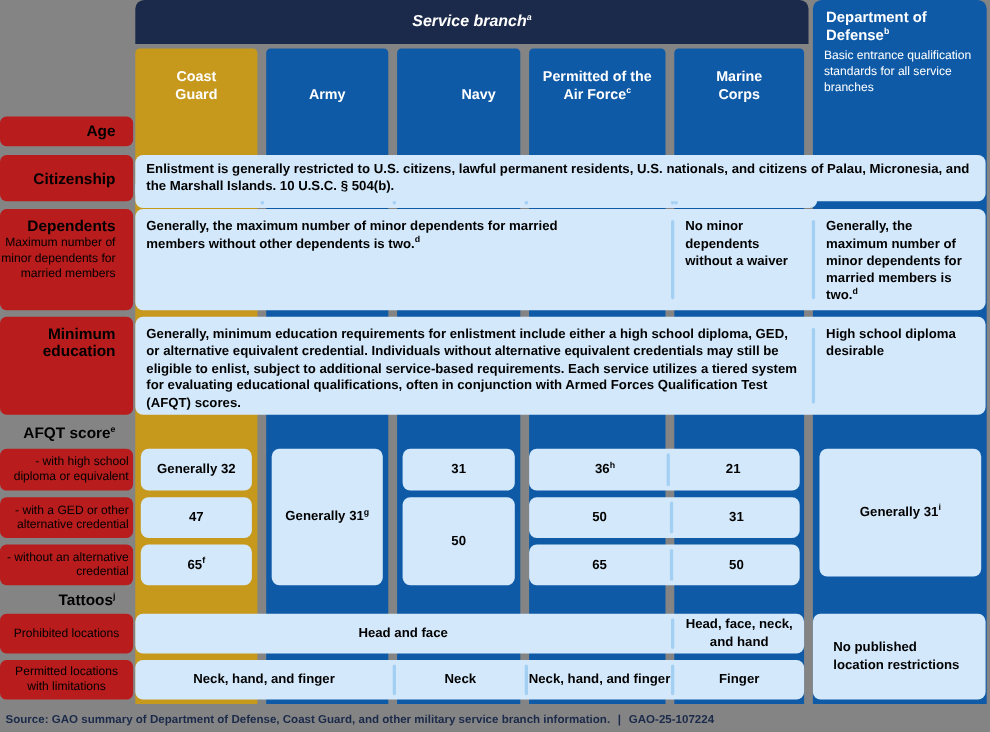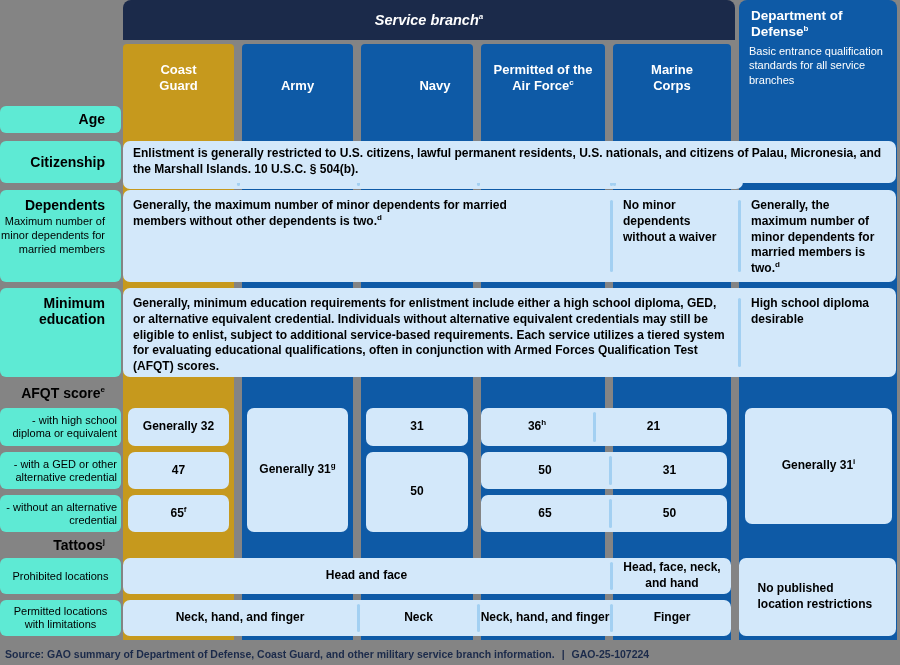--- a/index.html
+++ b/index.html
@@ -44,21 +44,21 @@
   }
   .dod-subtitle {
     position:absolute; left:739px; top:44px; width:158px;
     color:#fff; font-size:11px; line-height:1.3;
     text-align:left; padding:0 10px;
   }
 
   
   .label-cell {
     position:absolute; left:0; width:121px;
-    background:#5eead4; border-radius:6px;
+    background:#b91c1c; border-radius:6px;
     display:flex; flex-direction:column; justify-content:center; align-items:flex-end;
     text-align:right; padding-right:16px;
     font-weight:bold; font-size:14px; line-height:1.15;
   }
   .label-cell.topalign { justify-content:flex-start; padding-top:7px; }
   .label-cell.ctr { align-items:center; text-align:center; padding-right:4px; padding-left:4px; font-weight:normal; font-size:11px; }
   .sublabel { font-weight:normal; font-size:11px; line-height:1.25; margin-top:2px; }
 
   
   .sect-head {
@@ -195,21 +195,21 @@
   </div>
 
 <div class="fcell" style="left:247px;top:408px;width:101px;height:124px;">
     <span><span>Generally 31</span><sup>g</sup></span>
   </div>
 
 <div class="fcell" style="left:366px;top:408px;width:102px;height:38px;">31</div>
 <div class="fcell" style="left:366px;top:452px;width:102px;height:80px;">50</div>
 
 <div class="band" style="left:481px;top:408px;width:246px;height:38px;">
-  <div class="cell" style="width:112px;">
+  <div class="cell" style="width:112px;margin-left:13px;">
       <span><span>36</span><sup>h</sup></span>
     </div>
   <div class="sep"></div>
   <div class="cell" style="width:115px;">21</div>
 </div>
 <div class="band" style="left:481px;top:452px;width:246px;height:37px;">
   <div class="cell" style="width:128px;">50</div>
   <div class="sep"></div>
   <div class="cell" style="width:115px;">31</div>
 </div>

